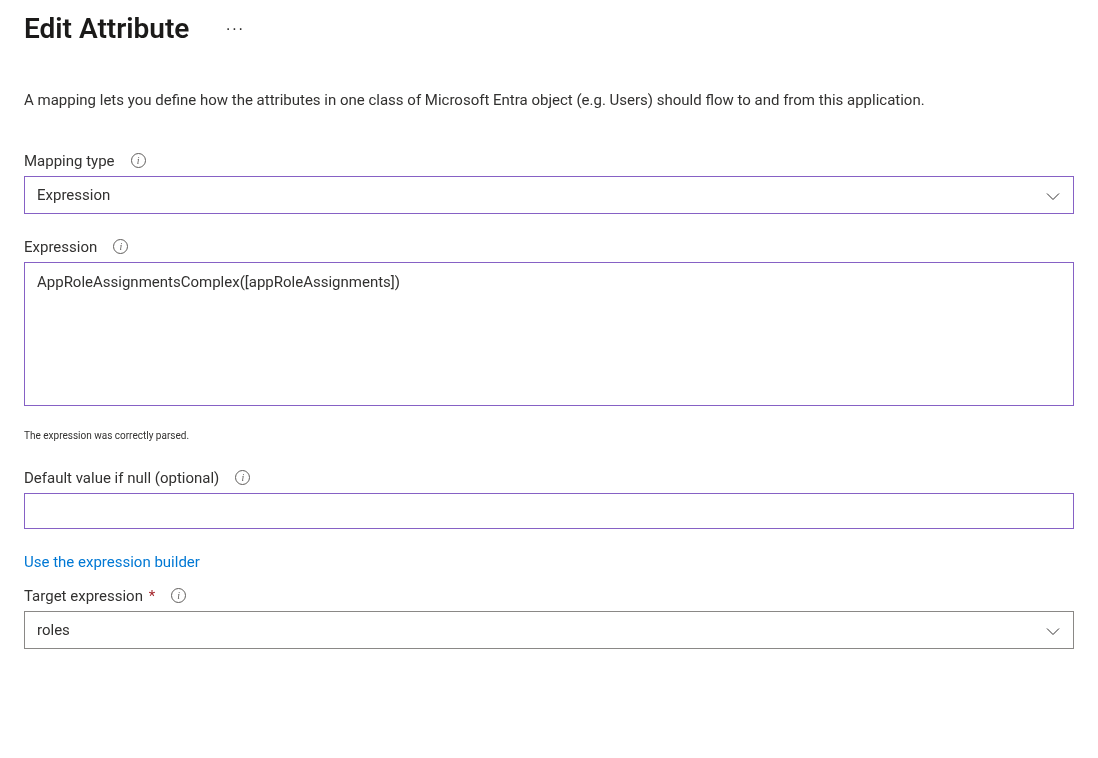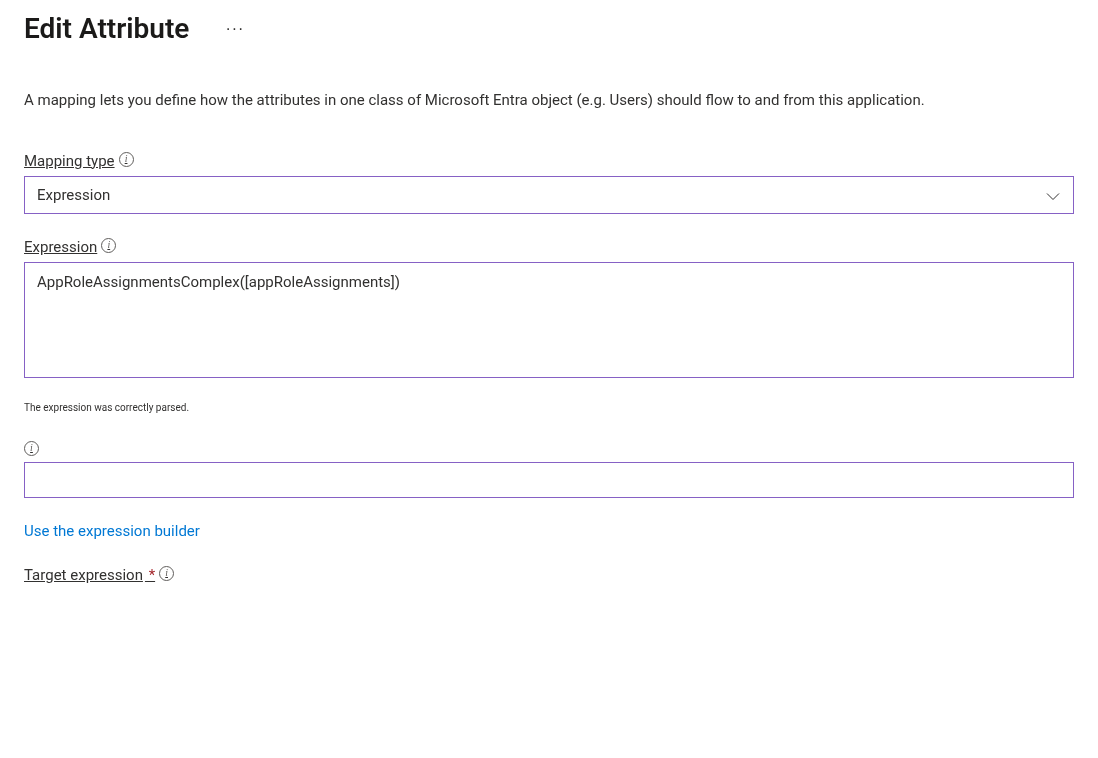--- a/index.html
+++ b/index.html
@@ -39,23 +39,23 @@
       font-size: 15px;
       line-height: 1.5;
       color: #323130;
       margin-bottom: 40px;
     }
     .field-group {
       margin-bottom: 24px;
     }
     .field-label-row {
       display: flex;
-      gap: 4px;
+      align-items: center;
+      gap: 16px;
       margin-bottom: 6px;
-      text-decoration: underline;
     }
     .field-label {
       font-size: 15px;
       color: #323130;
     }
     .required-star {
       color: #a4262c;
       margin-left: 2px;
     }
     .info-icon-circle {
@@ -93,21 +93,21 @@
     }
     .select-caret {
       position: absolute;
       right: 14px;
       top: 50%;
       transform: translateY(-50%);
       pointer-events: none;
     }
     .textarea-input {
       width: 100%;
-      height: 116px;
+      height: 144px;
       border: 1px solid #8661c5;
       background: #ffffff;
       padding: 10px 12px;
       font-size: 15px;
       color: #323130;
       font-family: inherit;
       resize: none;
     }
     .text-input {
       width: 100%;
@@ -126,21 +126,21 @@
       margin-top: -4px;
     }
     .link-button {
       background: none;
       border: none;
       color: #0078d4;
       font-size: 15px;
       cursor: pointer;
       padding: 0;
       font-family: inherit;
-      margin-bottom: 26px;
+      margin-bottom: 16px;
       display: block;
     }
     .target-select {
       border-color: #8a8886;
     }
   </style>
 </head>
 <body>
 
 <div class="header-row">
@@ -174,27 +174,38 @@
     <span class="field-label">Expression</span>
     <span class="info-icon-circle">i</span>
   </div>
   <textarea class="textarea-input" style="">AppRoleAssignmentsComplex([appRoleAssignments])</textarea>
 </div>
 
 <p class="status-text">The expression was correctly parsed.</p>
 
 <div class="field-group">
   <div class="field-label-row">
+    <span class="field-label">Default value if null (optional)</span>
     <span class="info-icon-circle">i</span>
   </div>
   <input type="text" class="text-input" value="" style="">
 </div>
 
 <button class="link-button">Use the expression builder</button>
 
 <div class="field-group" style="margin-bottom:0;">
   <div class="field-label-row">
     <span class="field-label">
       <span>Target expression</span><span class="required-star"> *</span>
     </span>
     <span class="info-icon-circle">i</span>
   </div>
+  <div class="select-wrapper">
+    <div class="select-input target-select">
+      <span>roles</span>
+    </div>
+    <span class="select-caret">
+      <svg width="14" height="8" viewBox="0 0 14 8">
+          <path d="M1 1 L7 7 L13 1" stroke="#323130" stroke-width="1" fill="none"></path>
+        </svg>
+    </span>
+  </div>
 </div>
 
 </body></html>

